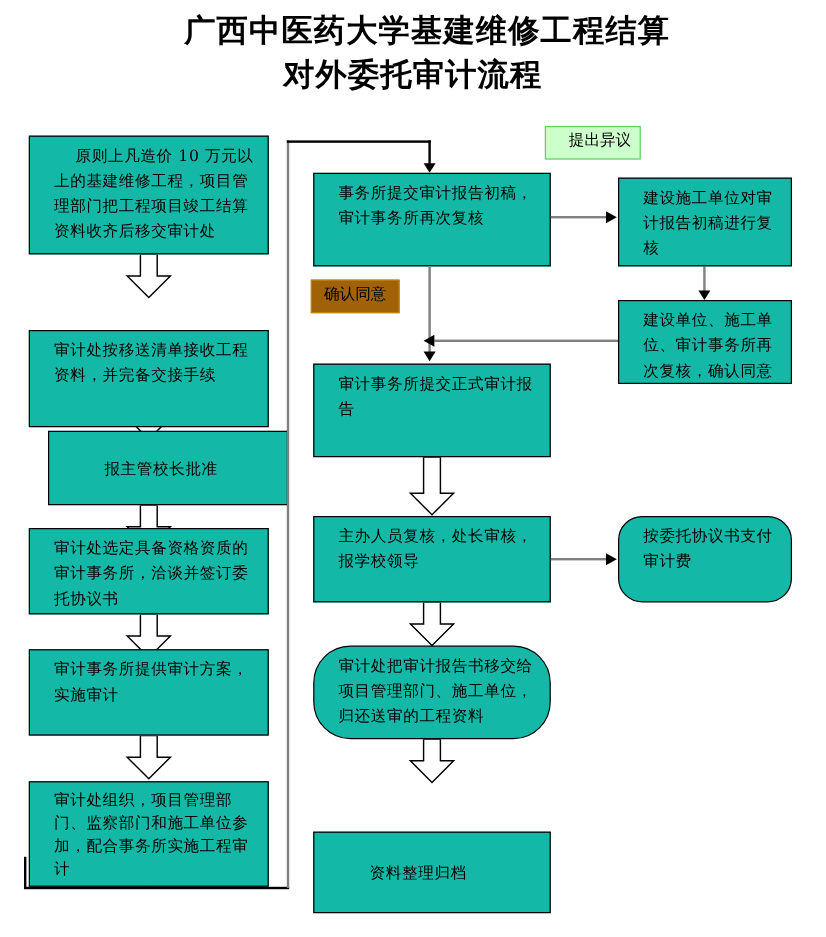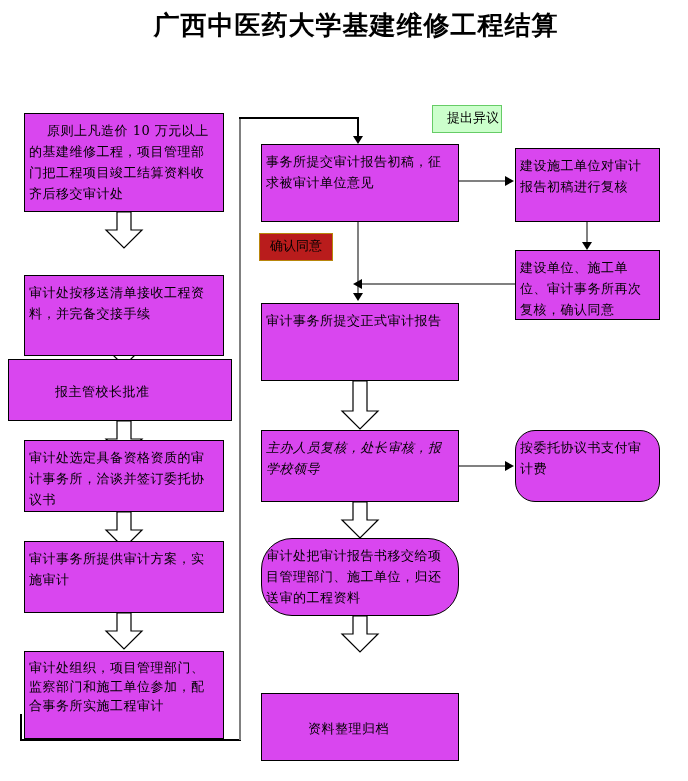--- a/index.html
+++ b/index.html
@@ -32,27 +32,27 @@
     white-space: nowrap;
   }
   .title.line1 { top: 8px; margin-left: 12px; }
   .title.line2 { top: 45px; }
 
   
   .box {
     position: absolute;
     box-sizing: border-box;
     border: 1px solid #000000;
-    background: #d946ef;
+    background: #14b8a6;
     color: #000000;
     font-family: "DejaVu Serif", "Liberation Serif", serif;
     font-size: 13px;
     line-height: 21px;
     letter-spacing: 0.5px;
-    padding: 6px 8px 4px 4px;
+    padding: 6px 8px 4px 20px;
     overflow: hidden;
   }
   .box.center-both {
     display: flex;
     align-items: center;
     justify-content: flex-start;
     padding-left: 46px;
   }
   .box.indent > span { display: block; text-indent: 18px; }
   .box.tight { line-height: 19px; }
@@ -66,21 +66,21 @@
     line-height: 24px;
     text-align: center;
     color: #000000;
     white-space: nowrap;
   }
   .tag.green {
     background: #ccffcc;
     border: 1px solid #66cc66;
   }
   .tag.orange {
-    background: #b91c1c;
+    background: #a16207;
     border: 1px solid #b8860b;
   }
 
   
   .ln {
     position: absolute;
     background: #808080;
   }
   .ln.black { background: #000000; }
 
@@ -113,20 +113,21 @@
     height: 38px;
   }
   .blockarrow svg { display: block; }
 </style>
 </head>
 <body>
 
 <div id="page">
 
   <div class="title line1">广西中医药大学基建维修工程结算</div>
+  <div class="title line2">对外委托审计流程</div>
 
   <div class="blockarrow" style="left:103px; top:212px;">
     <svg width="42" height="38" viewBox="0 0 42 38">
       <polygon points="14,0 28,0 28,18 39,18 21,36 3,18 14,18" fill="#ffffff" stroke="#000000" stroke-width="1.2"></polygon>
     </svg>
   </div>
   <div class="blockarrow" style="left:103px; top:330px;">
     <svg width="42" height="38" viewBox="0 0 42 38">
       <polygon points="14,0 28,0 28,18 39,18 21,36 3,18 14,18" fill="#ffffff" stroke="#000000" stroke-width="1.2"></polygon>
     </svg>
@@ -148,21 +149,21 @@
   </div>
 
   <div class="box indent" style="left:24px; top:113px; width:200px; height:99px;">
     <span>原则上凡造价 10 万元以上的基建维修工程，项目管理部门把工程项目竣工结算资料收齐后移交审计处</span>
   </div>
 
   <div class="box" style="left:24px; top:249px; width:200px; height:81px;margin-top:26px;">
     <span>审计处按移送清单接收工程资料，并完备交接手续</span>
   </div>
 
-  <div class="box center-both" style="left:8px; top:359px; width:224px; height:62px;">
+  <div class="box center-both" style="left:40px; top:359px; width:200px; height:62px;">
     <span>报主管校长批准</span>
   </div>
 
   <div class="box" style="left:24px; top:440px; width:200px; height:72px;">
     <span>审计处选定具备资格资质的审计事务所，洽谈并签订委托协议书</span>
   </div>
 
   <div class="box" style="left:24px; top:541px; width:200px; height:72px;">
     <span>审计事务所提供审计方案，实施审计</span>
   </div>
@@ -172,36 +173,36 @@
   </div>
 
   <div class="ln black" style="left:123px; top:739px; width:1px; height:1px;"></div>
   <div class="ln black" style="left:20px; top:739px; width:221px; height:1.5px;"></div>
   <div class="ln black" style="left:20px; top:714px; width:1.5px; height:26px;"></div>
   <div class="ln" style="left:239px; top:117px; width:2px; height:623px;"></div>
   <div class="ln black" style="left:239px; top:117px; width:120px; height:1.5px;"></div>
   <div class="ln black" style="left:357px; top:117px; width:1.5px; height:22px;"></div>
   <div class="tip down" style="left:353px; top:136px;"></div>
 
-  <div class="tag green" style="left:432px; top:105px; width:70px; height:28px;padding-left:12px;">
+  <div class="tag green" style="left:454px; top:105px; width:80px; height:28px;padding-left:12px;">
     <span>提出异议</span>
   </div>
   <div class="tag orange" style="left:259px; top:233px; width:74px; height:28px;">
     <span>确认同意</span>
   </div>
 
   <div class="box" style="left:261px; top:144px; width:198px; height:78px;">
-    <span>事务所提交审计报告初稿，征求被审计单位意见</span>
+    <span>事务所提交审计报告初稿，审计事务所再次复核</span>
   </div>
 
   <div class="box" style="left:261px; top:303px; width:198px; height:78px;">
     <span>审计事务所提交正式审计报告</span>
   </div>
 
-  <div class="box" style="left:261px; top:430px; width:198px; height:72px;font-style:italic;">
+  <div class="box" style="left:261px; top:430px; width:198px; height:72px;">
     <span>主办人员复核，处长审核，报学校领导</span>
   </div>
 
   <div class="box" style="left:261px; top:538px; width:198px; height:78px;border-radius:31px;">
     <span>审计处把审计报告书移交给项目管理部门、施工单位，归还送审的工程资料</span>
   </div>
 
   <div class="box center-both" style="left:261px; top:653px; width:198px; height:68px;margin-top:40px;">
     <span>资料整理归档</span>
   </div>

